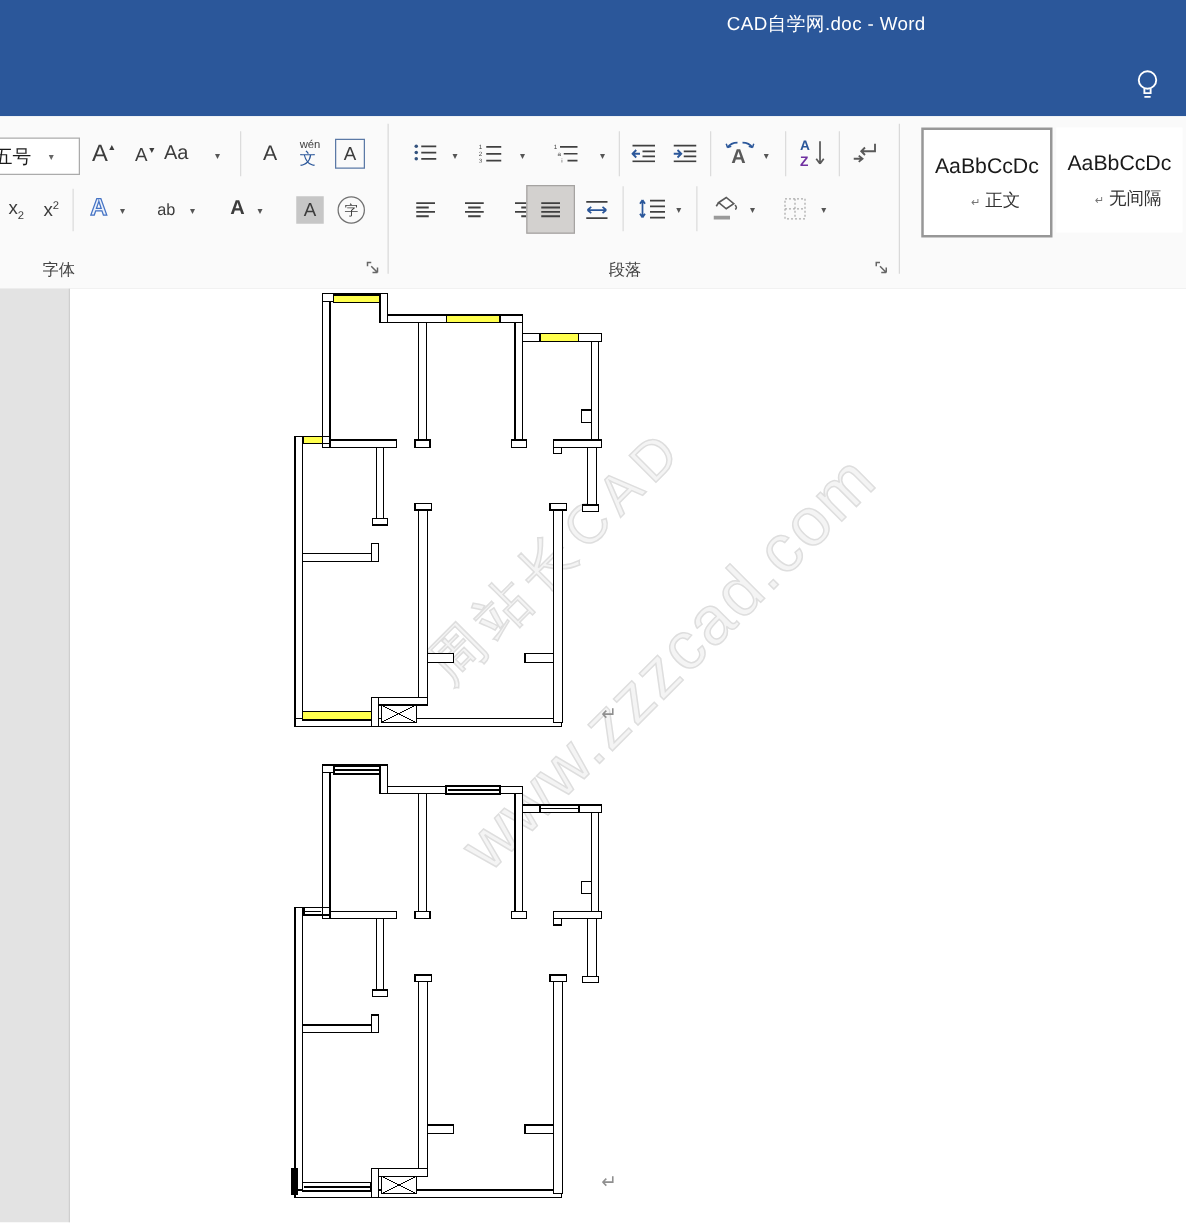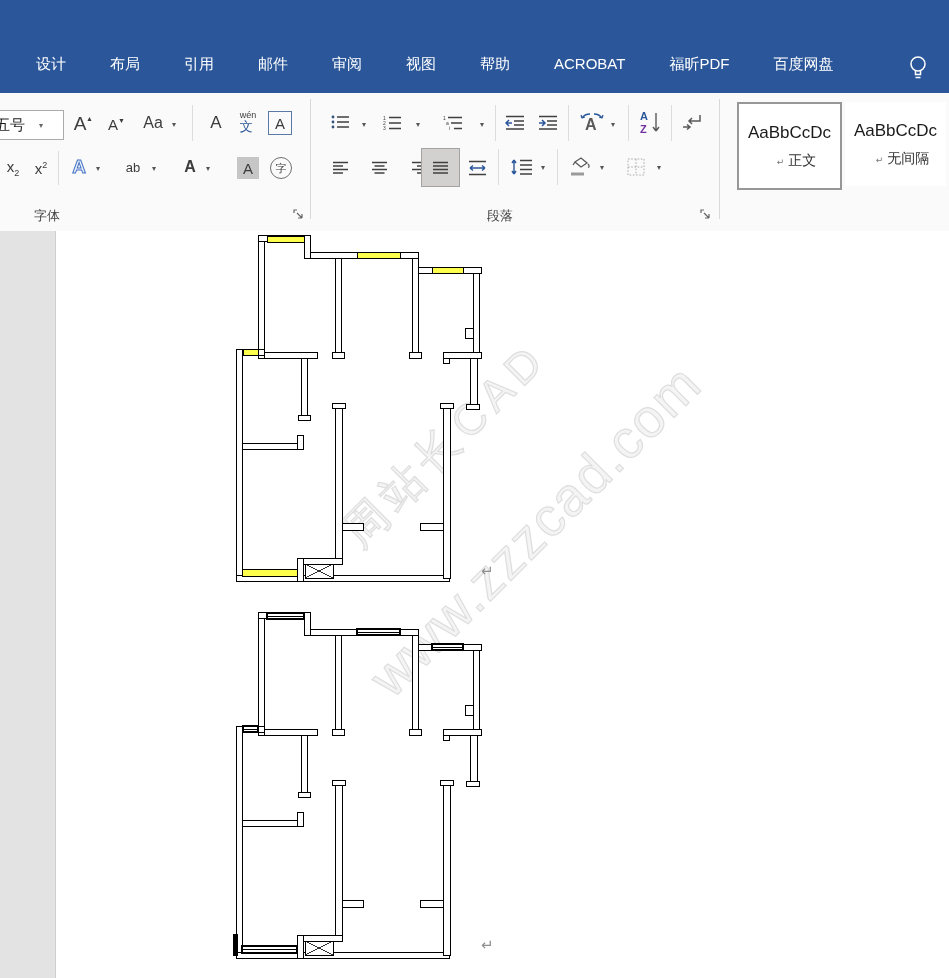--- a/index.html
+++ b/index.html
@@ -62,32 +62,21 @@
   .plan{position:absolute;}
   .pilcrow{position:absolute;color:#8f8f8f;font-size:15px;}
   svg.mini{display:block;}
 </style>
 </head>
 <body>
 
 <div class="screen">
 
   <div class="titlebar">
-    <div class="tabrow" id="tabrow">
-        <div class="tab">设计</div>
-        <div class="tab">布局</div>
-        <div class="tab">引用</div>
-        <div class="tab">邮件</div>
-        <div class="tab">审阅</div>
-        <div class="tab">视图</div>
-        <div class="tab">帮助</div>
-        <div class="tab">ACROBAT</div>
-        <div class="tab">福昕PDF</div>
-        <div class="tab">百度网盘</div>
-      </div>
+    <div class="title">CAD自学网.doc  -  Word</div>
     <div class="bulb">
       <svg class="mini" width="26" height="30" viewBox="0 0 26 30">
         <circle cx="13" cy="11" r="7" fill="none" stroke="#fff" stroke-width="1.5"></circle>
         <path d="M10.5 18v3.5h5V18" fill="none" stroke="#fff" stroke-width="1.5"></path>
         <path d="M10.5 24.5h5" stroke="#fff" stroke-width="1.5"></path>
       </svg>
     </div>
   </div>
 
   <div class="ribbon">
@@ -97,21 +86,21 @@
       <span class="carr">▾</span>
     </div>
     <div class="btn" style="left:64px;top:14px;width:32px;height:32px;">
       <span class="glyphA">A</span>
         <small style="position:absolute;top:8px;right:3px;font-size:7px;color:#3c3c3c;">▲</small>
     </div>
     <div class="btn" style="left:98px;top:16px;width:30px;height:30px;">
       <span class="glyphA ga2">A</span>
         <small style="position:absolute;top:8px;right:3px;font-size:7px;color:#3c3c3c;">▼</small>
     </div>
-    <div class="btn" style="left:136px;top:14px;width:34px;height:32px;">
+    <div class="btn" style="left:124px;top:14px;width:34px;height:32px;">
       <span style="font-size:16px;color:#3c3c3c;">Aa</span>
     </div>
     <span class="chev" style="left:172px;top:27px;">▾</span>
     <div class="vsep" style="left:192px;top:12px;height:36px;"></div>
     <div class="btn" style="left:200px;top:14px;width:32px;height:32px;">
       <span class="clearfmt">A</span>
     </div>
     <div class="btn" style="left:234px;top:11px;width:28px;height:36px;">
       <span class="wen">
           <span class="p">wén</span>

